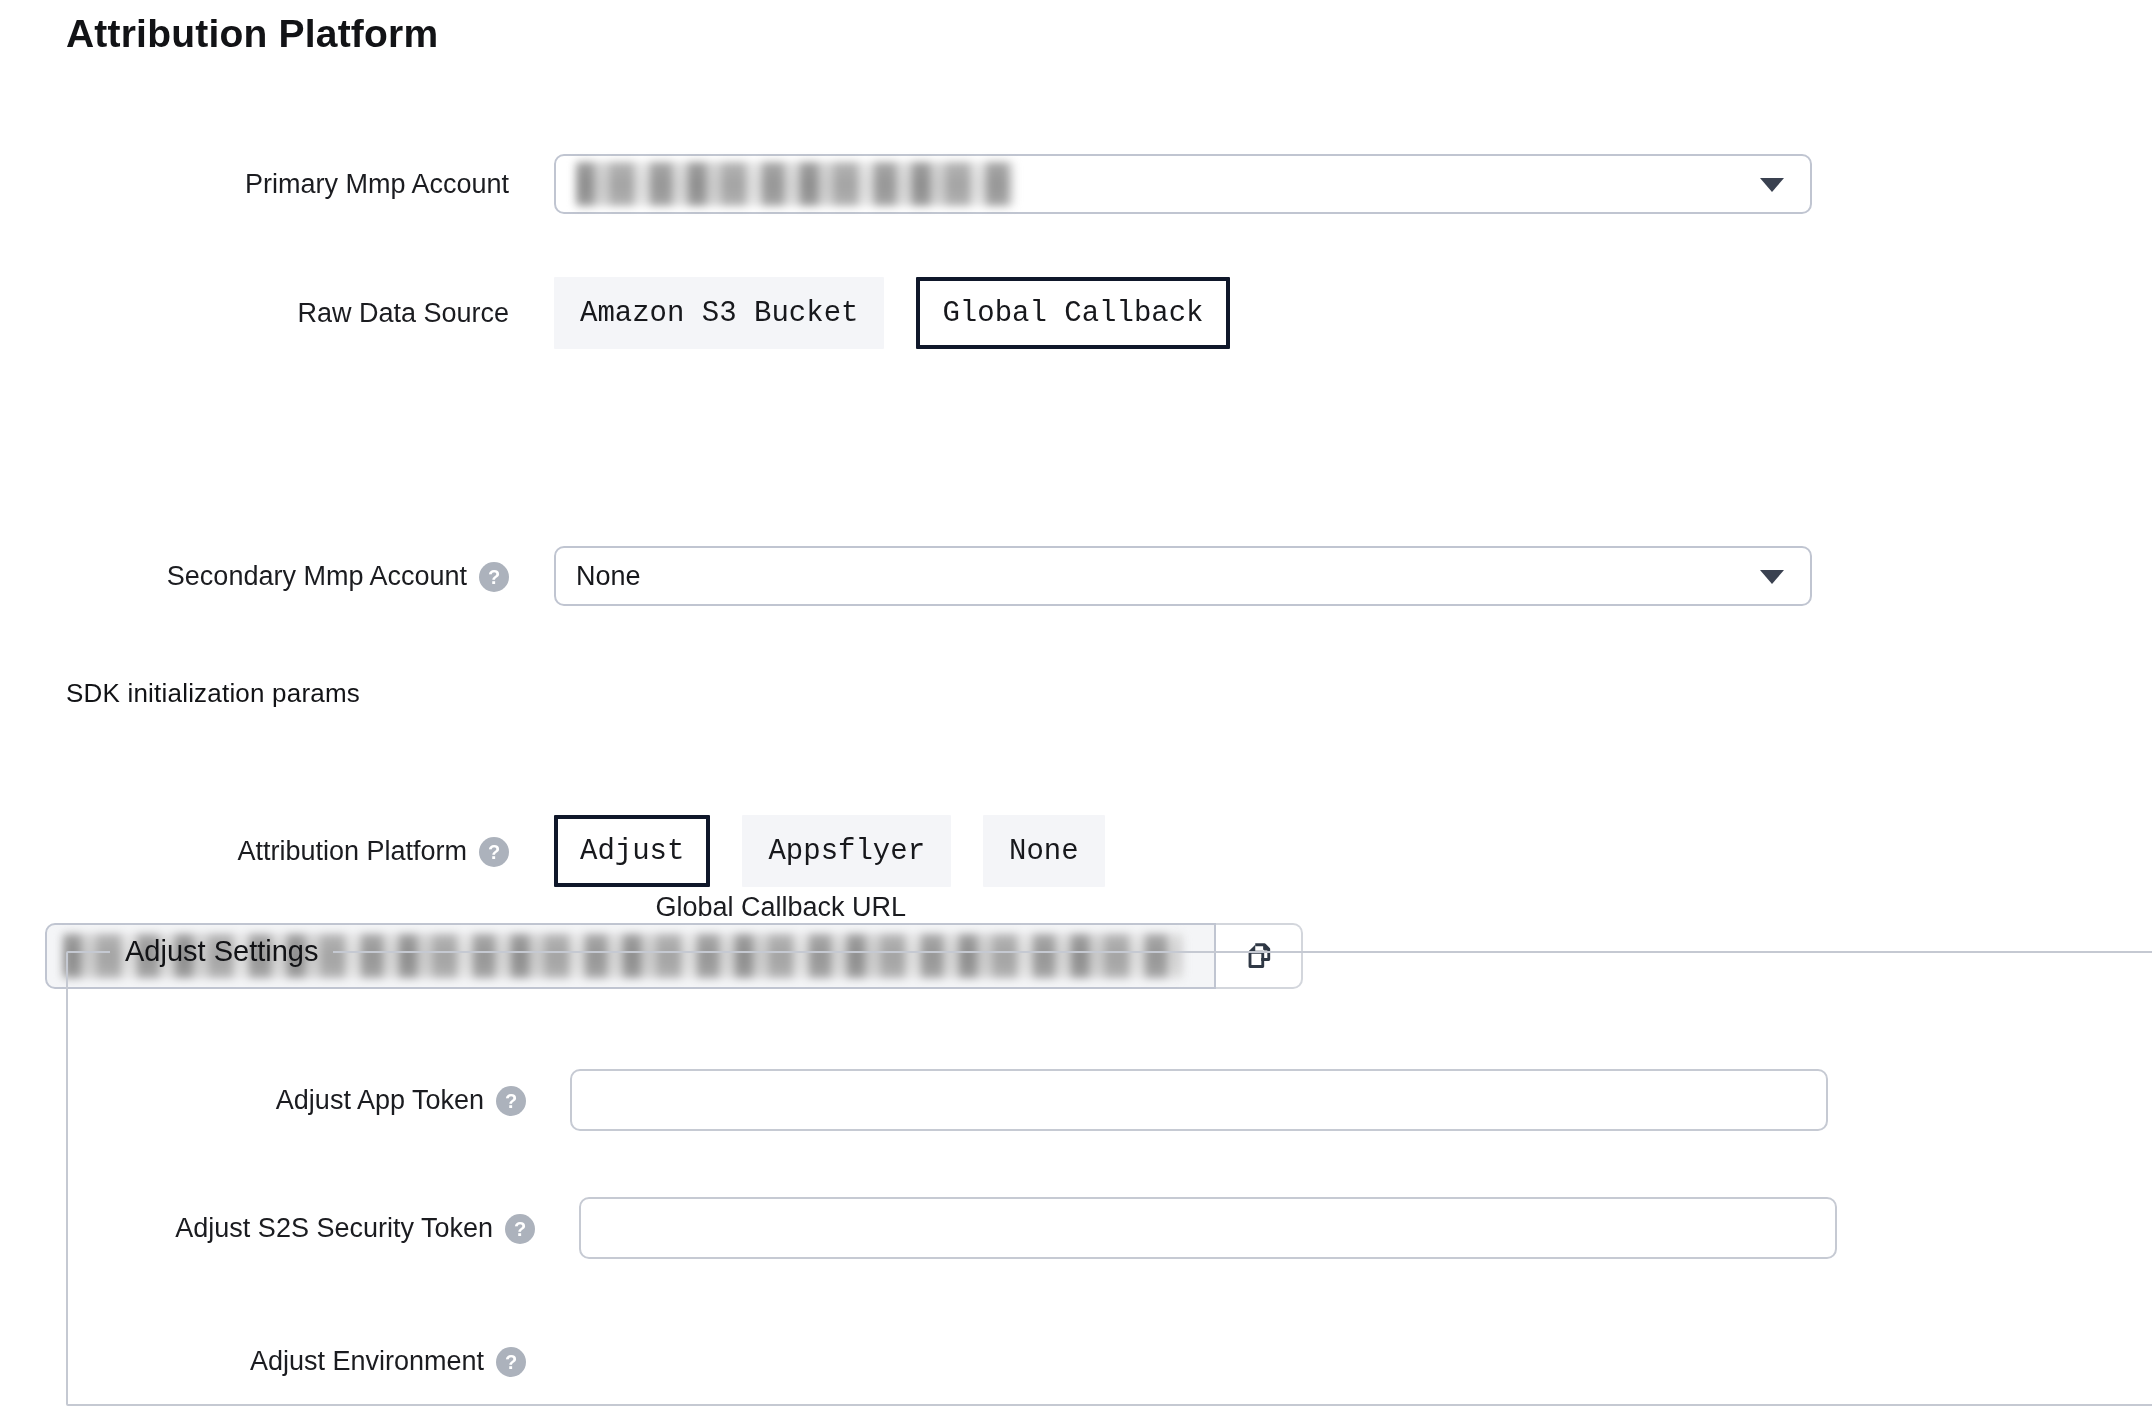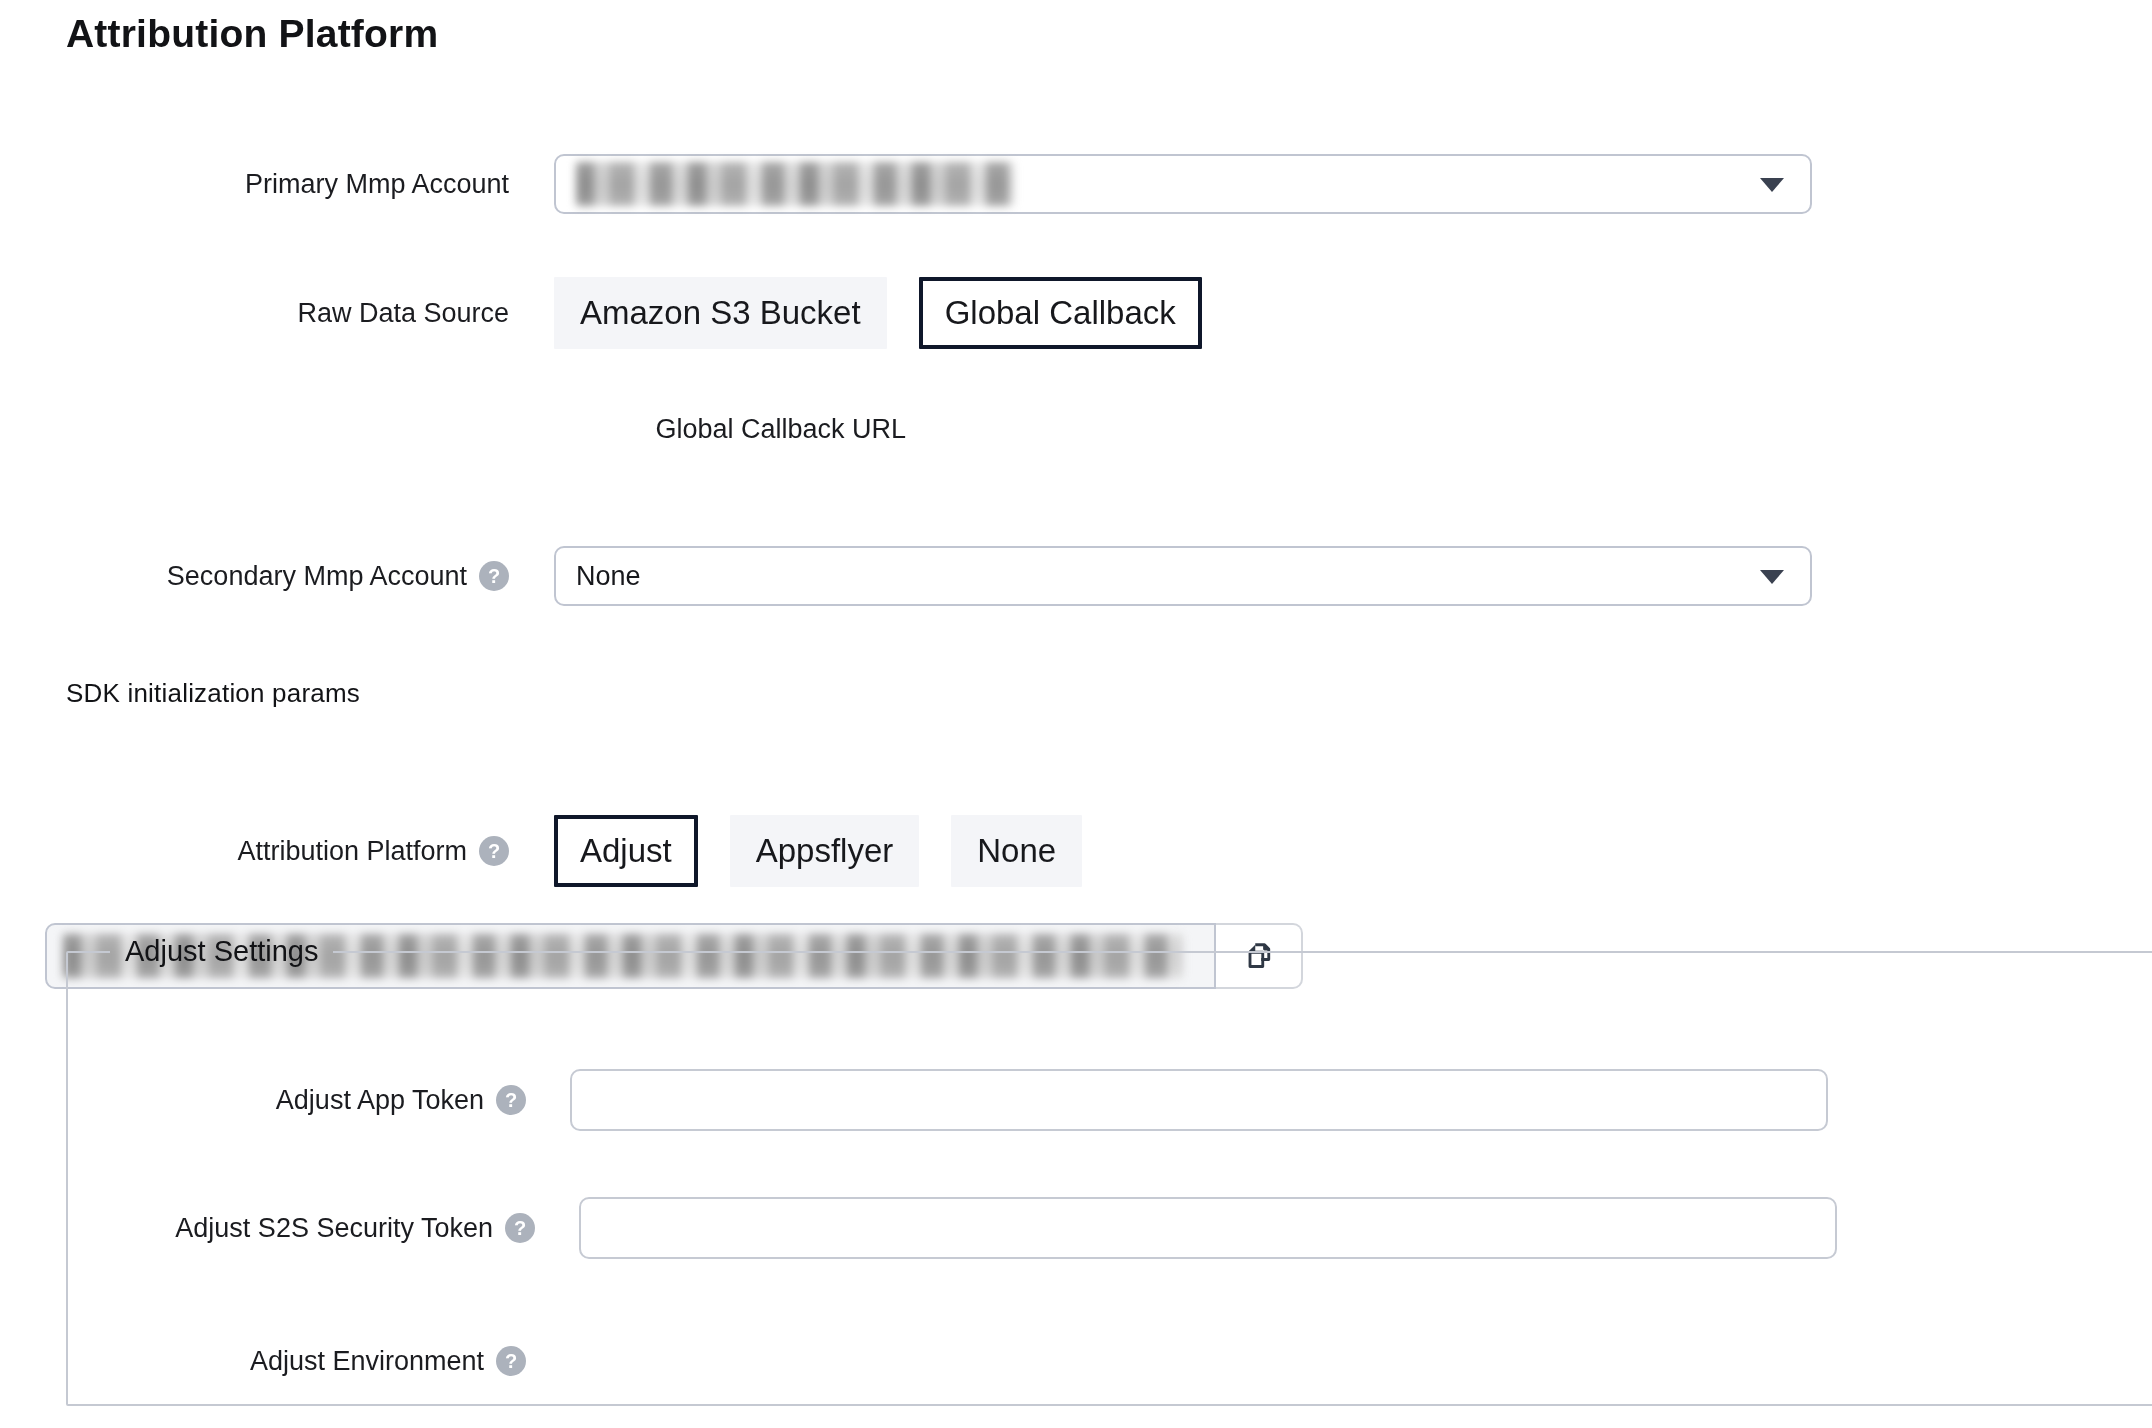--- a/index.html
+++ b/index.html
@@ -18,21 +18,21 @@
   .h2 {
     position: absolute; left: 66px; top: 678px;
     font-size: 26px; font-weight: 500; letter-spacing: 0.2px; color: #121316;
   }
   .row {
     position: absolute; left: 0;
     display: flex; align-items: center;
   }
   .label-col {
     width: 509px; flex: 0 0 509px;
-    display: flex; align-items: flex-start; justify-content: flex-end; gap: 12px;
+    display: flex; align-items: flex-end; justify-content: flex-end; gap: 12px;
     font-size: 27px; color: #1b1c20; text-align: right;
   }
   .controls { margin-left: 45px; display: flex; align-items: center; }
   .help {
     width: 30px; height: 30px; border-radius: 50%;
     background: #acb2bc; color: #ffffff;
     font-size: 20px; font-weight: 700; line-height: 30px; text-align: center;
     flex: 0 0 30px; user-select: none;
   }
   
@@ -62,23 +62,23 @@
       linear-gradient(180deg, #f2f2f2 0 8px, #ababab 16px 30px, #f3f3f3 38px 44px);
     background-blend-mode: luminosity;
     filter: blur(4px);
   }
   .redact.primary { width: 438px; }
   .redact.url { width: 1120px; }
   
   .btn-group { display: flex; align-items: center; gap: 32px; }
   .tbtn {
     height: 72px; display: inline-flex; align-items: center; justify-content: center;
-    padding: 0 26px; font-size: 33px; color: #17181c;
+    padding: 0 26px; font-size: 29px; color: #17181c;
     background: #f4f5f8; border: none; border-radius: 1px;
-    font-family: Liberation Sans, sans-serif; cursor: pointer; white-space: nowrap;
+    font-family: Liberation Mono, monospace; cursor: pointer; white-space: nowrap;
   }
   .tbtn.selected {
     background: #ffffff; border: 4px solid #0f172a; padding: 0 22px;
   }
   
   .url-group { display: flex; align-items: stretch; height: 66px; width: 1258px; }
   .url-input {
     width: 1171px; background: #f4f5f7;
     border: 2px solid #c0c5d1; border-radius: 10px 0 0 10px;
     display: flex; align-items: center; padding: 0 16px;

